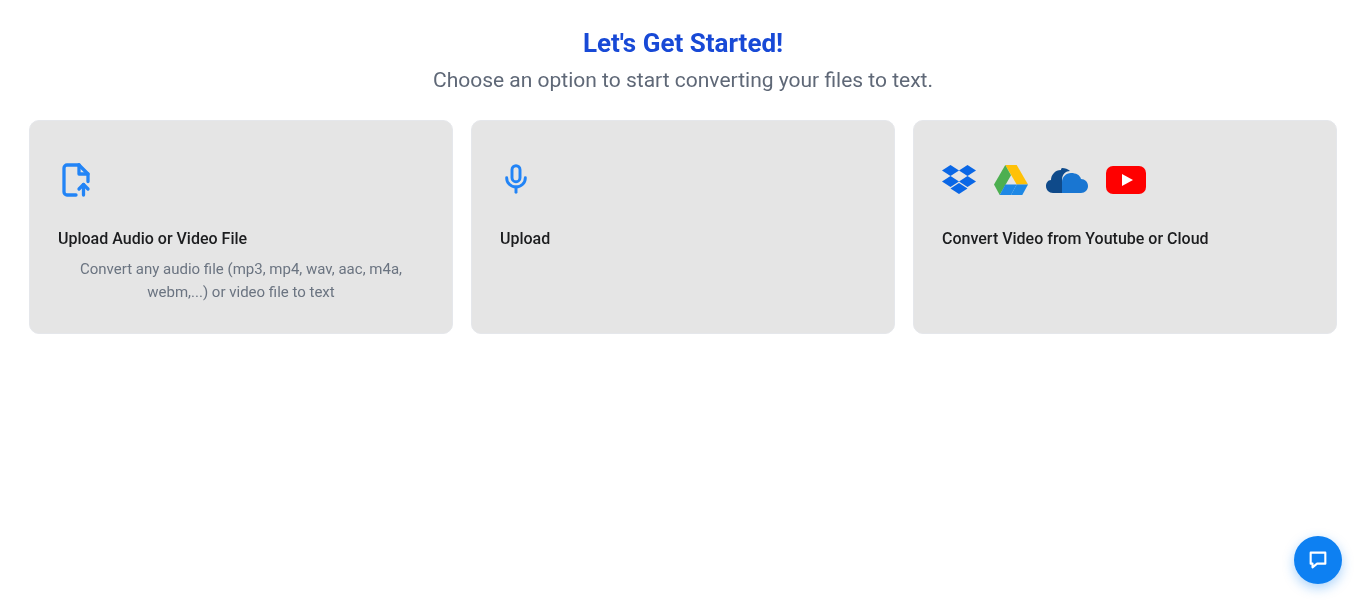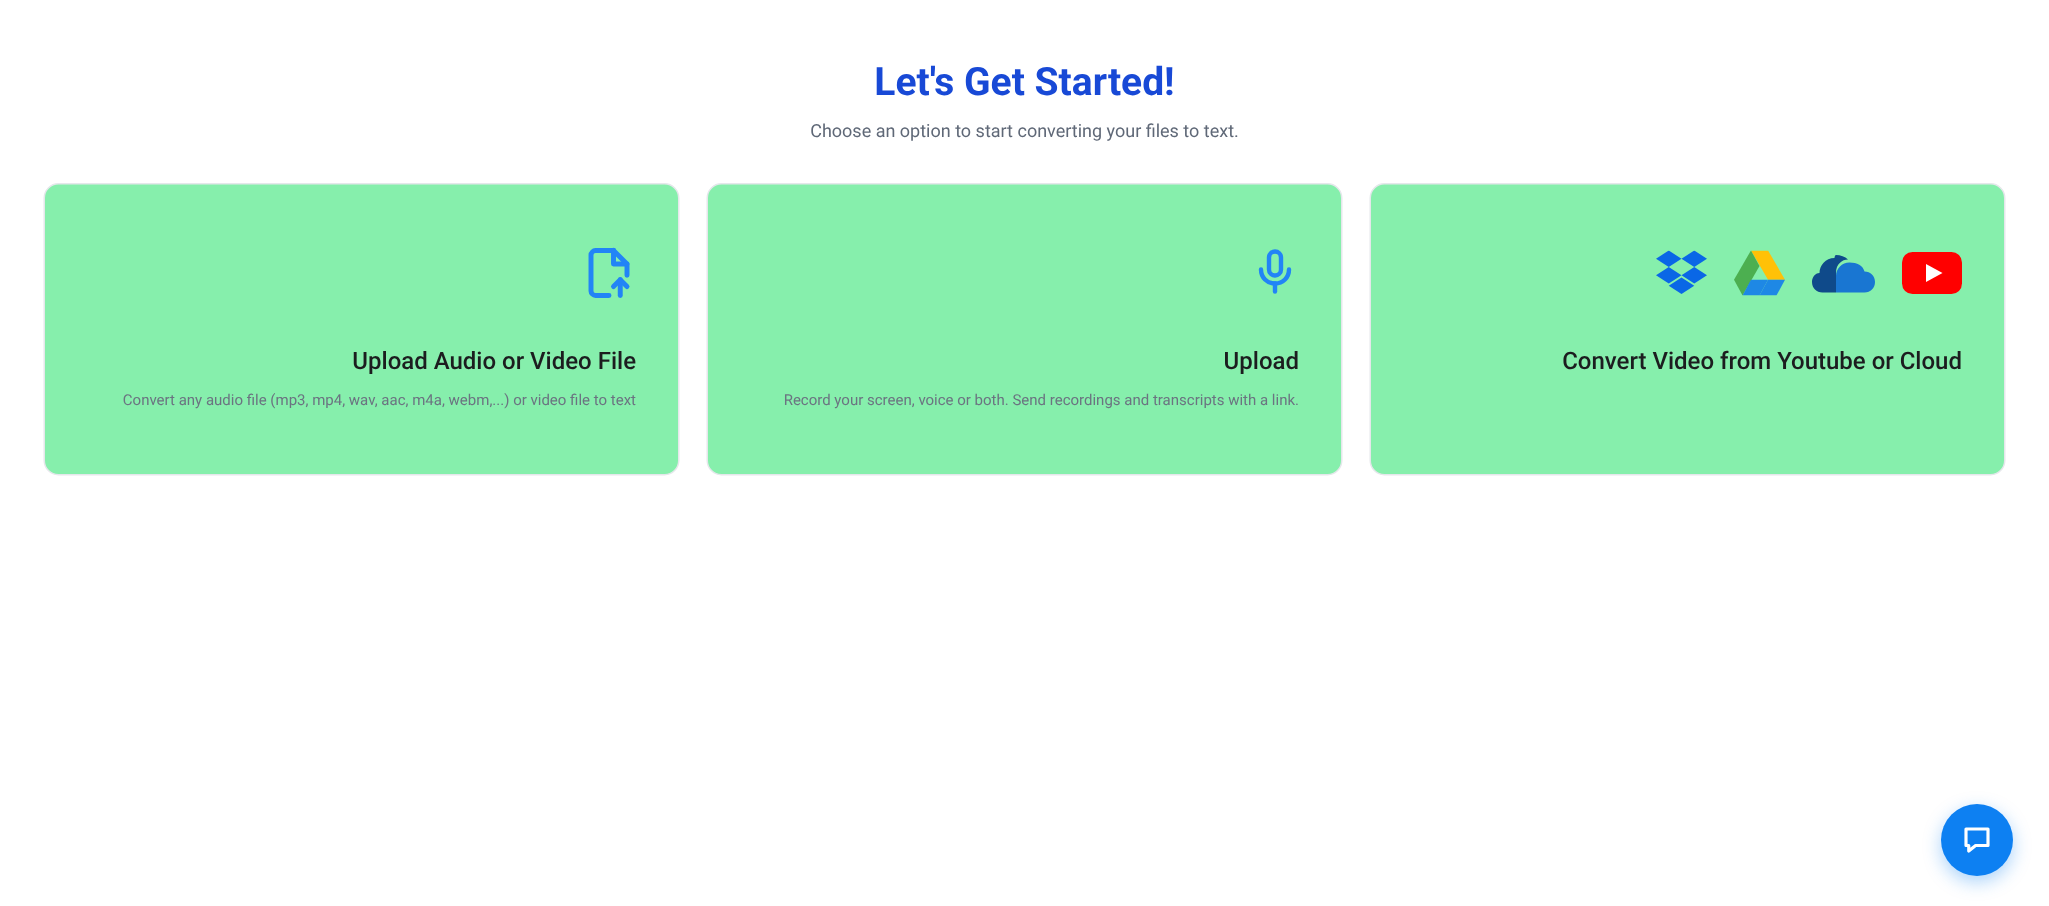--- a/index.html
+++ b/index.html
@@ -13,55 +13,55 @@
       background: #ffffff;
       width: 1366px;
       height: 604px;
       overflow: hidden;
       position: relative;
     }
     
     .container {
       max-width: 1340px;
       margin: 0 auto;
-      padding: 40px 16px 0;
+      padding: 28px 16px 0;
       text-align: center;
     }
     
     .heading {
       font-size: 26px;
       font-weight: 700;
       color: #1849d6;
       margin-bottom: 10px;
     }
     
     .subheading {
-      font-size: 12px;
+      font-size: 21px;
       color: #5f6877;
       margin-bottom: 28px;
     }
     
     .cards-row {
       display: flex;
       gap: 18px;
       justify-content: center;
     }
     
     .card {
       flex: 1;
       border: 1px solid #e5e7eb;
       border-radius: 10px;
       padding: 36px 28px 30px;
       text-align: center;
       cursor: pointer;
-      background: #86efac;
+      background: #e5e5e5;
       min-height: 195px;
       display: flex;
       flex-direction: column;
-      align-items: flex-end;
+      align-items: flex-start;
       transition: box-shadow .15s;
     }
     
     .card-icon-area {
       height: 46px;
       display: flex;
       align-items: center;
       justify-content: center;
       margin-bottom: 26px;
     }
@@ -85,21 +85,21 @@
     }
     
     .card-title {
       font-size: 16px;
       font-weight: 500;
       color: #1c1d1f;
       margin-bottom: 10px;
     }
     
     .card-desc {
-      font-size: 10px;
+      font-size: 15px;
       color: #6b7481;
       line-height: 1.5;
       max-width: 380px;
     }
     
     .chat-bubble {
       position: fixed;
       bottom: 20px;
       right: 24px;
       width: 48px;
@@ -144,21 +144,20 @@
       <div class="card-icon-area">
         <div class="mic-wrap">
           <svg viewBox="0 0 24 24" fill="none" stroke="#2284f6" stroke-width="2.2" stroke-linecap="round" stroke-linejoin="round">
             <rect x="9" y="2" width="6" height="12" rx="3"></rect>
             <path d="M5 11 C5 15 8 18 12 18 C16 18 19 15 19 11"></path>
             <line x1="12" y1="18" x2="12" y2="22"></line>
           </svg>
         </div>
       </div>
       <div class="card-title">Upload</div>
-      <div class="card-desc">Record your screen, voice or both. Send recordings and transcripts with a link.</div>
     </div>
 
     <div class="card">
       <div class="card-icon-area">
         <div class="cloud-icons">
 
           <span>
             <svg width="34" height="30" viewBox="0 0 34 30">
               <path fill="#0a67e6" d="M8.5 0 L17 5.5 L8.5 11 L0 5.5 Z"></path>
               <path fill="#0a67e6" d="M25.5 0 L34 5.5 L25.5 11 L17 5.5 Z"></path>

